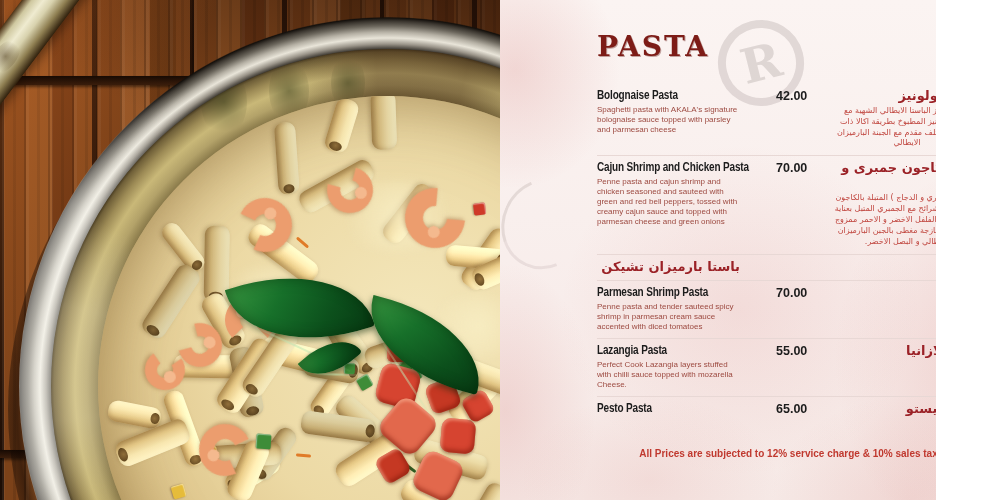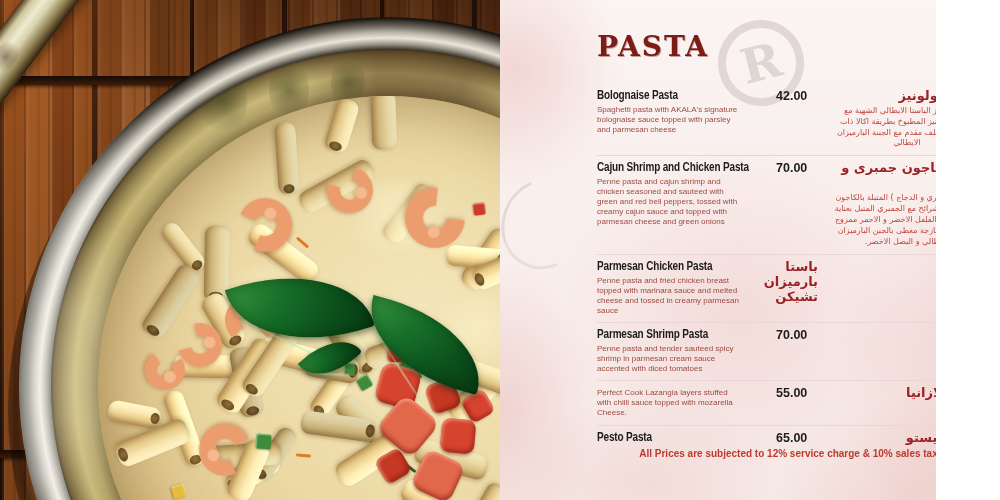--- a/index.html
+++ b/index.html
@@ -235,39 +235,36 @@
       <div class="en-desc">Penne pasta and cajun shrimp and chicken seasoned and sauteed with green and red bell peppers, tossed with creamy cajun sauce and topped with parmesan cheese and green onions</div>
     </div>
     <div class="col-price">70.00</div>
     <div class="col-ar">
       <div class="ar-name">باستا كاجون جمبرى و تشيكن</div>
       <div class="ar-desc">باستا ( الجمبري و الدجاج ) المتبلة بالكاجون مع الدجاج الشرائح مع الجمبري المتبل بعناية بالكاجون مع الفلفل الاخضر و الاحمر ممزوج بالكريمة الطازجة مغطى بالجبن البارميزان الايطالي و البصل الاخضر.</div>
     </div>
   </div>
 
   <div class="menu-row">
-    <div class="col-en">
-      <div class="en-name"><span class="cond">Parmesan Chicken Pasta</span></div>
-      <div class="en-desc">Penne pasta and fried chicken breast topped with marinara sauce and melted cheese and tossed in creamy parmesan sauce</div>
-    </div>
     <div class="col-ar">
       <div class="ar-name">باستا بارميزان تشيكن</div>
     </div>
   </div>
 
   <div class="menu-row">
     <div class="col-en">
       <div class="en-name"><span class="cond">Parmesan Shrimp Pasta</span></div>
       <div class="en-desc">Penne pasta and tender sauteed spicy shrimp in parmesan cream sauce accented with diced tomatoes</div>
     </div>
     <div class="col-price">70.00</div>
   </div>
 
   <div class="menu-row">
     <div class="col-en">
+      <div class="en-name"><span class="cond">Lazangia Pasta</span></div>
       <div class="en-desc">Perfect Cook Lazangia layers stuffed with chilli sauce topped with mozarella Cheese.</div>
     </div>
     <div class="col-price">55.00</div>
     <div class="col-ar">
       <div class="ar-name">باستا لازانيا</div>
       <div class="ar-desc"></div>
     </div>
   </div>
 
   <div class="menu-row">

